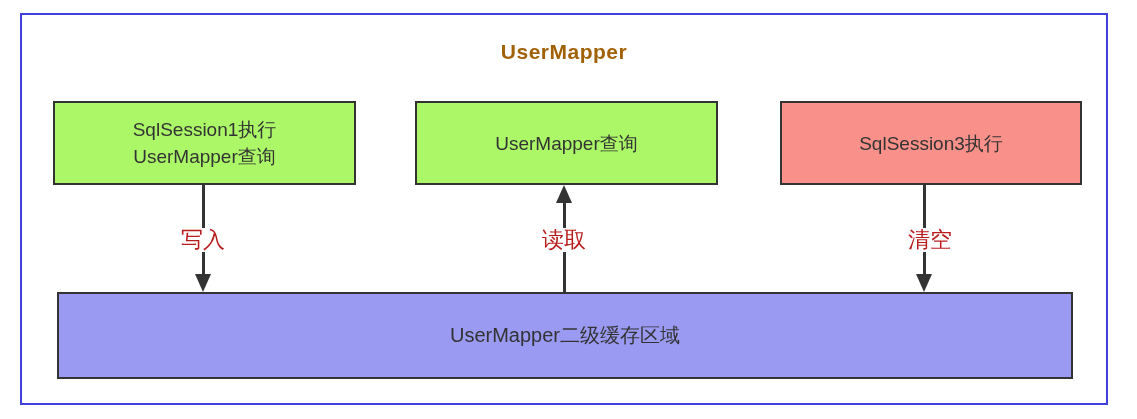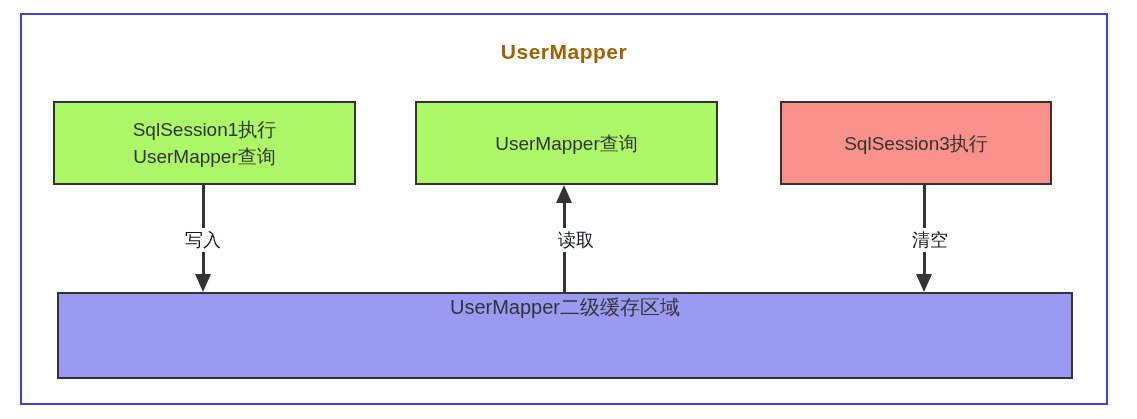--- a/index.html
+++ b/index.html
@@ -44,30 +44,31 @@
     justify-content: center;
     text-align: center;
     font-size: 19px;
     line-height: 27px;
     color: #333333;
   }
   .node.query { background: #acf768; }
   .node.mutation { background: #f9908a; }
   .node-1 { left: 53px;  top: 101px; width: 303px; height: 84px; }
   .node-2 { left: 415px; top: 101px; width: 303px; height: 84px; }
-  .node-3 { left: 780px; top: 101px; width: 272px; height: 84px; }
+  .node-3 { left: 780px; top: 101px; width: 302px; height: 84px; }
   .cache {
     position: absolute;
     left: 57px;
     top: 292px;
     width: 1016px;
     height: 87px;
     background: #9a9af2;
     border: 2px solid #333333;
     display: flex;
+    align-items: center;
     justify-content: center;
     font-size: 20px;
     color: #333333;
   }
   .arrow {
     position: absolute;
     top: 185px;
     height: 107px;
     width: 18px;
     margin-left: -9px; 
@@ -91,27 +92,27 @@
     border-right: 8px solid transparent;
   }
   .arrow.down .head { bottom: 0; border-top: 18px solid #333333; }
   .arrow.up   .head { top: 0;    border-bottom: 18px solid #333333; }
   .edge-label {
     position: absolute;
     top: 228px;
     transform: translateX(-50%);
     background: #ffffff;
     padding: 0 5px;
-    font-size: 18px;
+    font-size: 22px;
     line-height: 24px;
-    color: #0f172a;
+    color: #b91c1c;
     white-space: nowrap;
   }
   .lbl-1 { left: 203px; }
-  .lbl-2 { left: 564px; margin-left: 12px; }
+  .lbl-2 { left: 564px; }
   .lbl-3 { left: 924px; margin-left: 6px; }
   .ar-1 { left: 203px; }
   .ar-2 { left: 564px; }
   .ar-3 { left: 924px; }
 </style>
 </head>
 <body>
 
 <div class="canvas">
 

